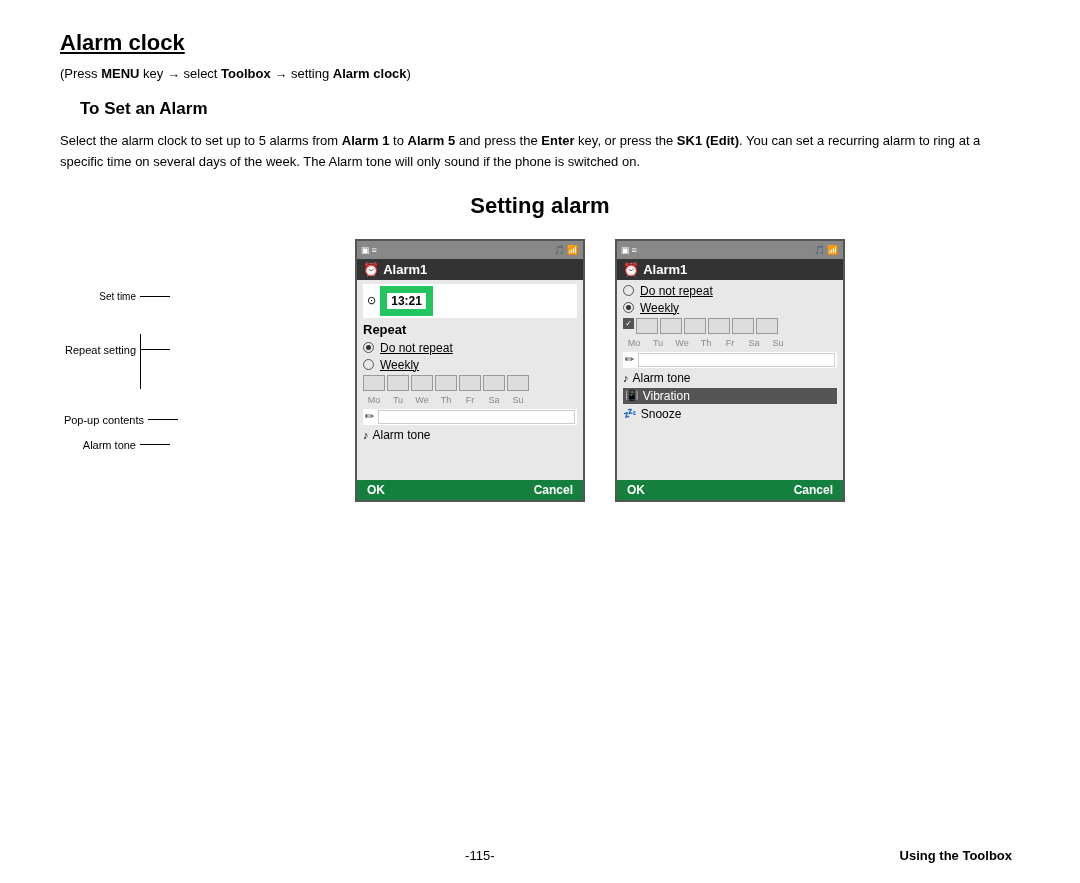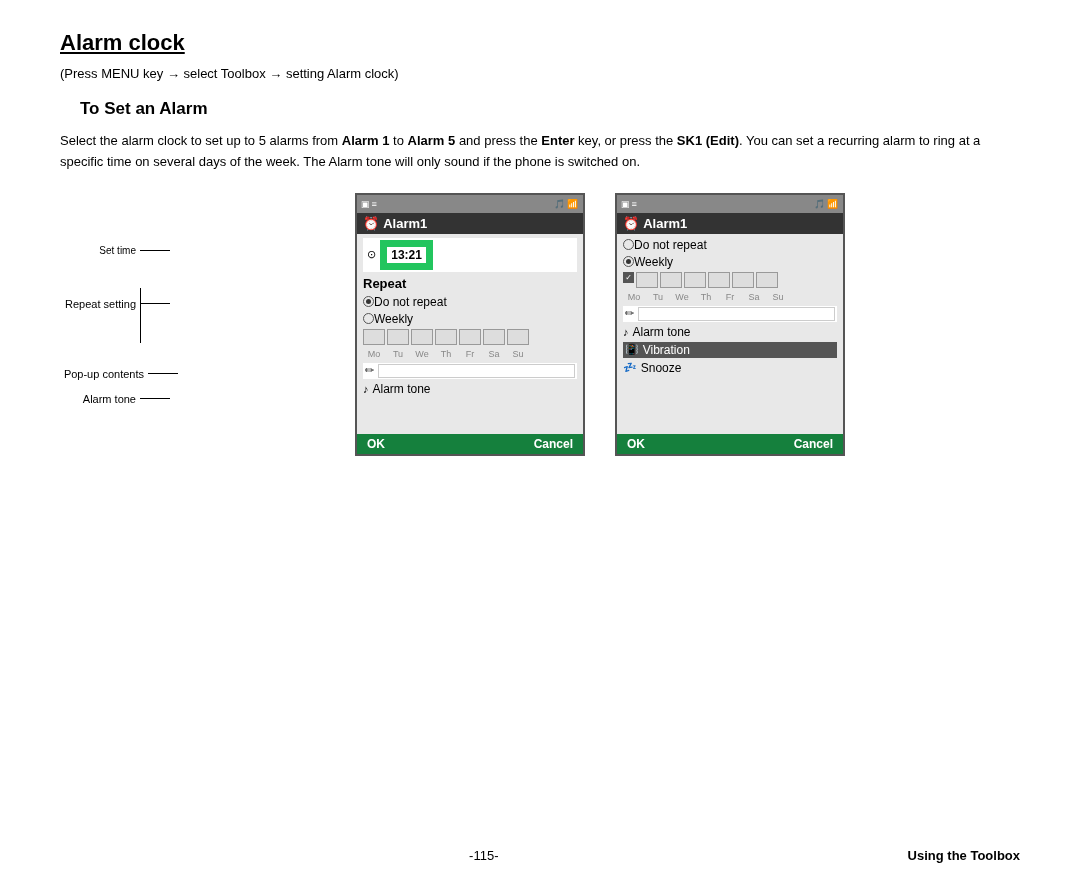--- a/index.html
+++ b/index.html
@@ -23,21 +23,21 @@
       font-weight: bold;
       text-decoration: underline;
       margin-bottom: 10px;
     }
 
     .subtitle-line {
       font-size: 13px;
       margin-bottom: 18px;
     }
 
-    .subtitle-line .bold { font-weight: normal; }
+    .subtitle-line .bold { font-weight: bold; }
 
     .section-title {
       font-size: 17px;
       font-weight: bold;
       margin-left: 20px;
       margin-bottom: 12px;
     }
 
     .body-text {
       font-size: 13px;
@@ -124,23 +124,24 @@
 
     .repeat-label {
       font-size: 13px;
       font-weight: bold;
       margin-bottom: 4px;
     }
 
     .radio-row {
       display: flex;
       align-items: center;
-      gap: 0;
+      gap: 6px;
       margin-bottom: 3px;
       font-size: 12px;
+      text-decoration: underline;
     }
 
     .radio-circle {
       width: 11px;
       height: 11px;
       border-radius: 50%;
       border: 1.5px solid #555;
       display: inline-flex;
       align-items: center;
       justify-content: center;
@@ -245,21 +246,21 @@
       content: '✓';
       color: #fff;
       font-size: 8px;
     }
 
     
     .page-footer {
       position: absolute;
       bottom: 20px;
       left: 0;
-      right: 0;
+      right: 8px;
       display: flex;
       justify-content: space-between;
       padding: 0 60px;
       font-size: 13px;
     }
 
     .page-number {
       text-align: center;
       flex: 1;
     }
@@ -278,20 +279,21 @@
 
   <div class="subtitle-line">
     <span>(Press </span><span class="bold">MENU</span><span> key → select </span><span class="bold">Toolbox</span><span> → setting </span><span class="bold">Alarm clock</span><span>)</span>
   </div>
 
   <div class="section-title">To Set an Alarm</div>
   <div class="body-text">
     Select the alarm clock to set up to 5 alarms from <strong>Alarm 1</strong> to <strong>Alarm 5</strong> and press the <strong>Enter</strong> key, or press the <strong>SK1 (Edit)</strong>. You can set a recurring alarm to ring at a specific time on several days of the week. The Alarm tone will only sound if the phone is switched on.
   </div>
 
+  <div class="setting-alarm-title">Setting alarm</div>
 
   <div style="position:relative; display:flex; justify-content:center; gap:30px; padding-left:120px; margin-top:10px;">
 
     <div style="position:absolute; left:0; top:0; width:120px; height:100%;">
       <div style="position:absolute; top:52px; right:10px; font-size:10px; text-align:right; display:flex; align-items:center; gap:0;">
         <span>Set time</span>
         <span style="display:inline-block; width:30px; height:1px; background:#000; margin-left:4px;"></span>
       </div>
       <div style="position:absolute; top:105px; right:10px; font-size:11px; text-align:right;">
         <div style="display:flex; align-items:center; justify-content:flex-end; gap:0;">

